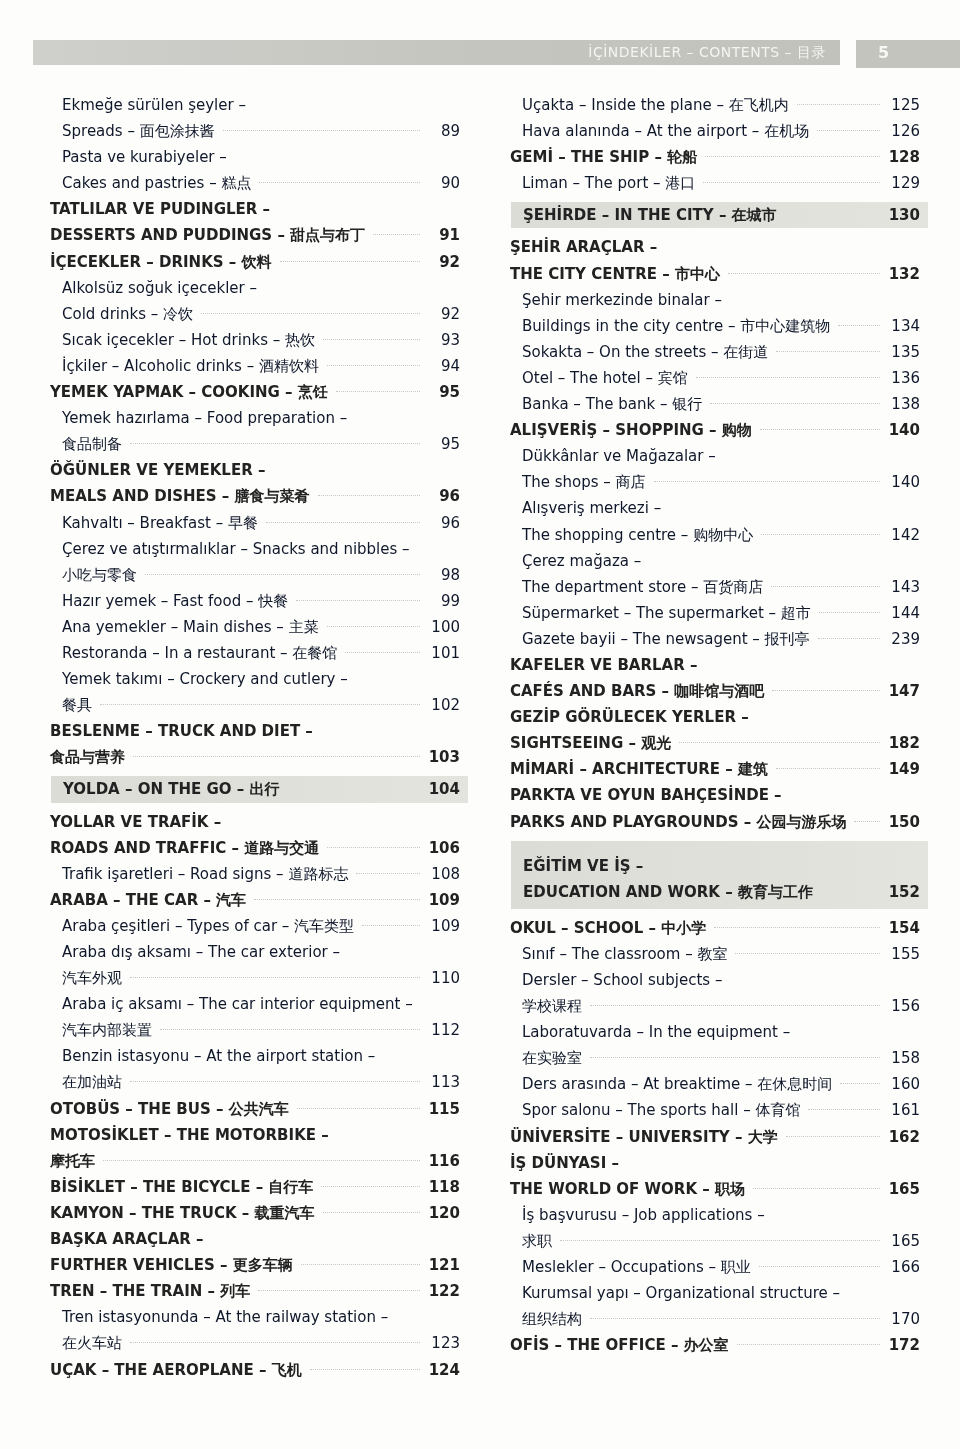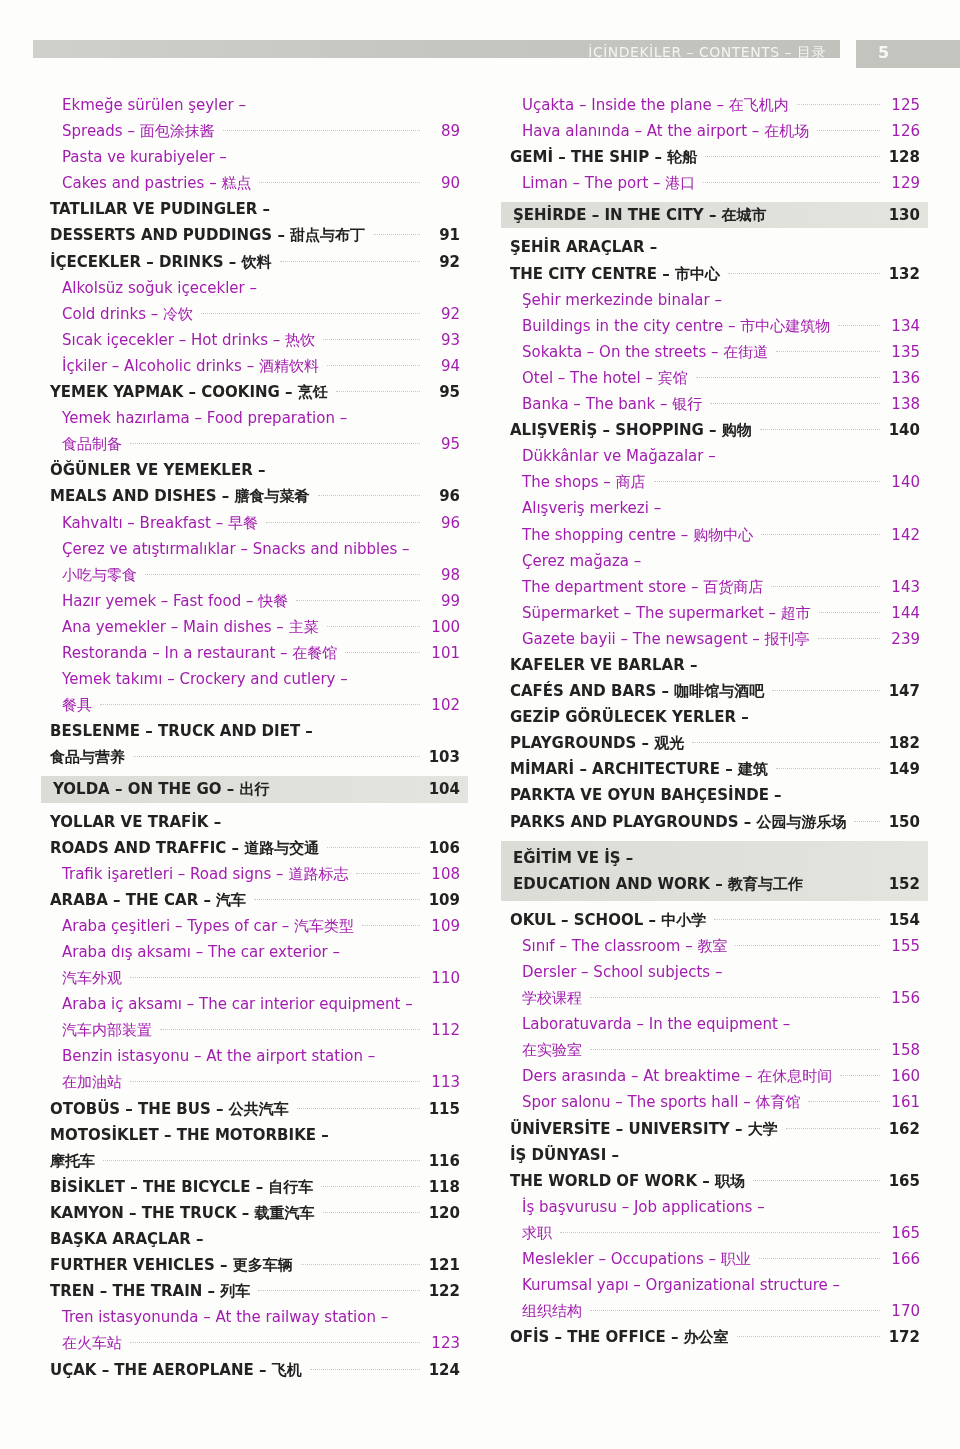--- a/index.html
+++ b/index.html
@@ -4,55 +4,55 @@
 <style>
   html, body { margin: 0; padding: 0; }
   body {
     width: 960px; height: 1449px;
     background: #fdfdfb;
     position: relative; overflow: hidden;
     font-family: "DejaVu Sans", "Liberation Sans", sans-serif;
     color: #2a2a2a;
   }
   .header-bar {
-    position: absolute; left: 33px; top: 40px; width: 807px; height: 18px;
+    position: absolute; left: 33px; top: 40px; width: 807px; height: 25px;
     background: linear-gradient(90deg, #cfcfcb 0%, #c6c6c1 50%, #c2c2bd 100%);
   }
   .header-title {
     position: absolute; right: 14px; top: 4px;
     font-size: 14px; color: #f4f4f2; letter-spacing: 0.5px;
   }
   .page-num-box {
     position: absolute; left: 856px; top: 40px; width: 104px; height: 28px;
     background: #c4c4bf;
   }
   .page-num {
     position: absolute; left: 22px; top: 3px;
     font-size: 16px; font-weight: bold; color: #f7f7f5;
   }
   .col { position: absolute; top: 92px; width: 420px; }
   .col.left { left: 40px; }
   .col.right { left: 500px; }
   .entry { position: relative; line-height: 26.1px; font-size: 15px; }
   .entry .line { display: flex; align-items: baseline; height: 26.1px; white-space: nowrap; }
-  .entry.sub { padding-left: 22px; color: #a21caf; }
+  .entry.sub { padding-left: 22px; color: #0f172a; }
   .entry.main { padding-left: 10px; font-weight: bold; color: #222; }
   .entry .txt { flex: 0 0 auto; }
   .entry .leader {
     flex: 1 1 auto; margin: 0 8px; border-bottom: 1px dotted #c8c8c8;
     transform: translateY(-5px);
   }
   .entry .pg { flex: 0 0 auto; width: 32px; text-align: right; }
   .entry.section {
     background: linear-gradient(90deg, #dcdcd6, #e4e4de);
-    margin: 6px -8px 6px 1px; padding-left: 12px; padding-right: 8px;
+    margin: 6px -8px 6px 11px; padding-left: 12px; padding-right: 8px;
     font-weight: bold; color: #222;
   }
   .entry.section .leader { border-bottom: none; }
-  .entry.section.tall { padding-top: 4px; padding-bottom: 4px; }
+  .entry.section.tall { padding-top: 12px; padding-bottom: 4px; }
 </style>
 </head>
 <body>
 
 <div class="header-bar">
   <span class="header-title">İÇİNDEKİLER – CONTENTS – 目录</span>
 </div>
 <div class="page-num-box">
   <span class="page-num">5</span>
 </div>
@@ -474,21 +474,21 @@
         <span class="txt">CAFÉS AND BARS – 咖啡馆与酒吧</span>
         <span class="leader"></span>
         <span class="pg">147</span>
       </div>
     </div>
     <div class="entry main">
       <div class="line">
         <span class="txt">GEZİP GÖRÜLECEK YERLER –</span>
       </div>
       <div class="line">
-        <span class="txt">PLAYGROUNDS – 观光</span>
+        <span class="txt">SIGHTSEEING – 观光</span>
         <span class="leader"></span>
         <span class="pg">182</span>
       </div>
     </div>
     <div class="entry main">
       <div class="line">
         <span class="txt">MİMARİ – ARCHITECTURE – 建筑</span>
         <span class="leader"></span>
         <span class="pg">149</span>
       </div>

